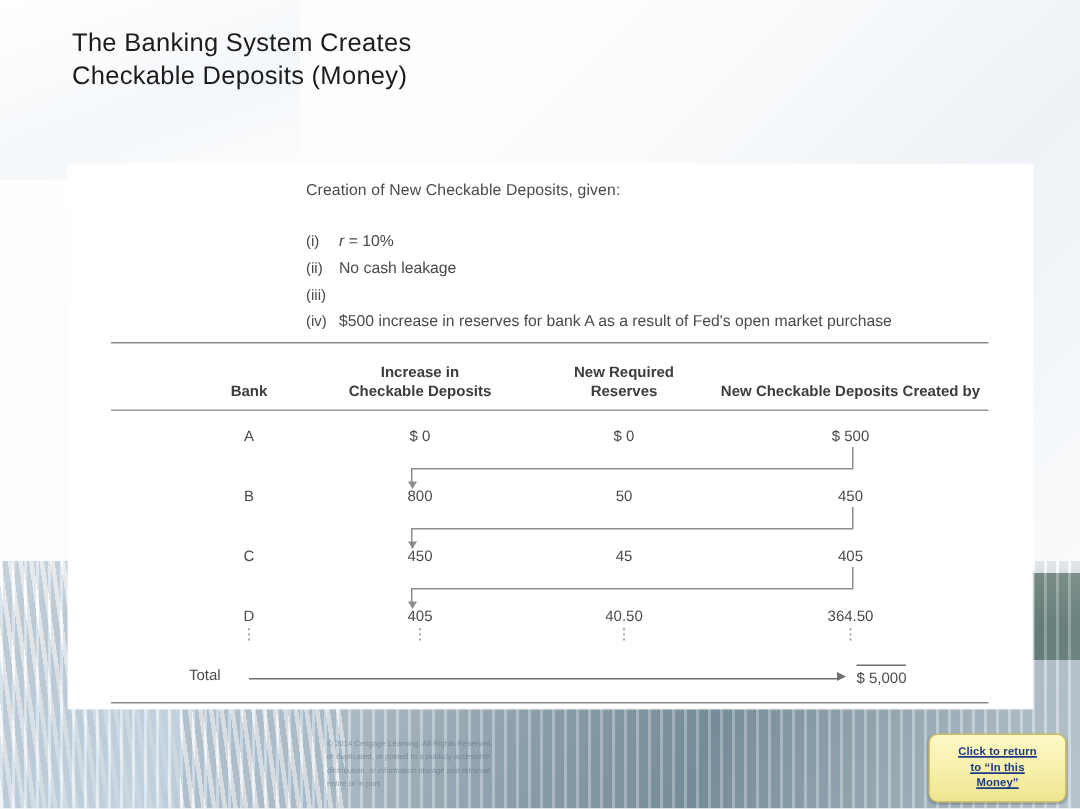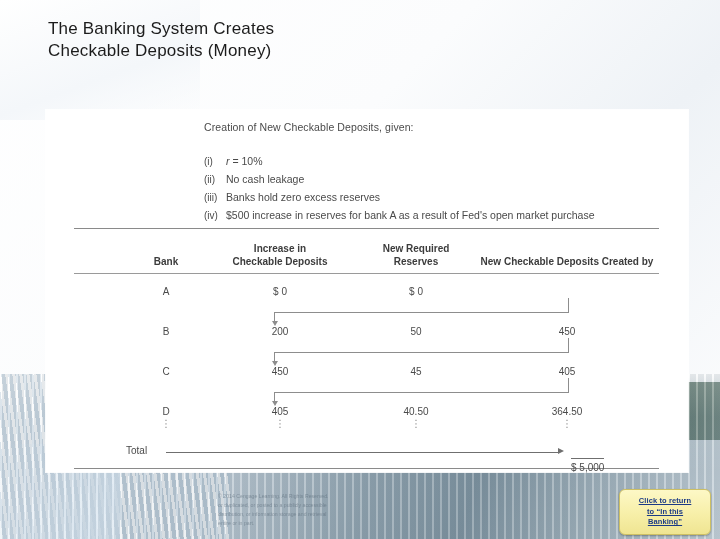--- a/index.html
+++ b/index.html
@@ -119,21 +119,21 @@
   
   .totalrow{position:relative;height:34px;}
   .total-label{position:absolute;left:52px;top:11px;font-size:10px;color:#4a4a4a;text-align:center;}
   .total-line{position:absolute;left:92px;top:18px;height:0;border-top:1.2px solid #6f6f6f;width:392px;}
   .total-arrow{
     position:absolute;left:484px;top:13.5px;width:0;height:0;
     border-top:3.5px solid transparent;border-bottom:3.5px solid transparent;
     border-left:6px solid #6f6f6f;
   }
   .total-val{
-    position:absolute;left:497px;top:24px;font-size:10px;color:#4a4a4a;
+    position:absolute;left:497px;top:9px;font-size:10px;color:#4a4a4a;
     padding-top:3px;border-top:1.4px solid #6f6f6f;white-space:nowrap;
   }
 
   
   .copyright{
     position:absolute;left:218px;top:492px;width:150px;
     font-size:5.2px;line-height:1.75;color:rgba(90,105,120,0.55);
   }
   .copyright div{white-space:nowrap;overflow:hidden;}
 
@@ -183,21 +183,20 @@
         <span class="given-txt"><span class="ital">r</span><span> = 10%</span></span>
       </div>
 
       <div class="given-row">
         <span class="given-num">(ii)</span>
         <span class="given-txt">No cash leakage</span>
       </div>
 
       <div class="given-row">
         <span class="given-num">(iii)</span>
-        <span class="given-txt">Banks hold zero excess reserves</span>
       </div>
 
       <div class="given-row">
         <span class="given-num">(iv)</span>
         <span class="given-txt">$500 increase in reserves for bank A as a result of Fed's open market purchase</span>
       </div>
     </div>
 
     <div class="table-wrap">
 
@@ -221,30 +220,31 @@
         </div>
       </div>
 
       <div class="rule-thin"></div>
 
       <div class="tbody">
 
         <div class="cell" style="left:62px;width:60px;top:12px;">A</div>
         <div class="cell" style="left:136px;width:140px;top:12px;">$ 0</div>
         <div class="cell" style="left:278px;width:128px;top:12px;">$ 0</div>
+        <div class="cell" style="left:398px;width:190px;top:12px;">$ 500</div>
 
         <div class="conn">
           <div class="v-right" style="left:494px;top:24px;height:14px;"></div>
           <div class="h" style="left:200px;top:38px;width:295px;"></div>
           <div class="v-left" style="left:200px;top:38px;height:10px;"></div>
           <div class="head" style="left:197.5px;top:47px;"></div>
         </div>
 
         <div class="cell" style="left:62px;width:60px;top:52px;">B</div>
-        <div class="cell" style="left:136px;width:140px;top:52px;">200</div>
+        <div class="cell" style="left:136px;width:140px;top:52px;">800</div>
         <div class="cell" style="left:278px;width:128px;top:52px;">50</div>
         <div class="cell" style="left:398px;width:190px;top:52px;">450</div>
 
         <div class="conn">
           <div class="v-right" style="left:494px;top:64px;height:14px;"></div>
           <div class="h" style="left:200px;top:78px;width:295px;"></div>
           <div class="v-left" style="left:200px;top:78px;height:10px;"></div>
           <div class="head" style="left:197.5px;top:87px;"></div>
         </div>
 
@@ -283,16 +283,16 @@
   </div>
 
   <div class="copyright">
     <div>© 2014 Cengage Learning. All Rights Reserved.</div>
     <div>or duplicated, or posted to a publicly accessible</div>
     <div>distribution, or information storage and retrieval</div>
     <div>entire or in part.</div>
   </div>
 
   <div class="return-btn">
-    <span><span>Click to return</span><br><span>to “In this</span><br><span>Banking”</span></span>
+    <span><span>Click to return</span><br><span>to “In this</span><br><span>Money”</span></span>
   </div>
 
 </div>
 
 </body></html>

